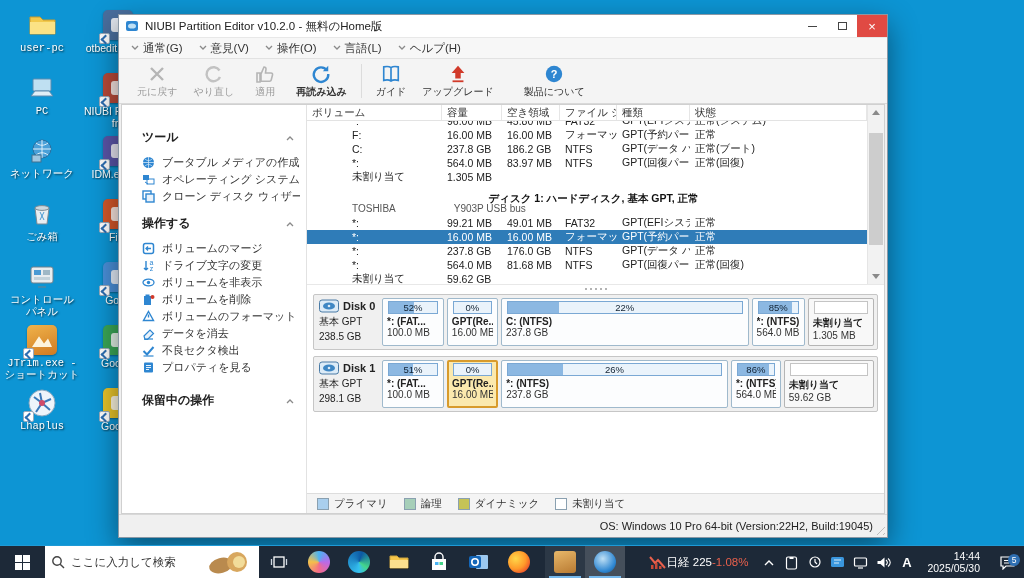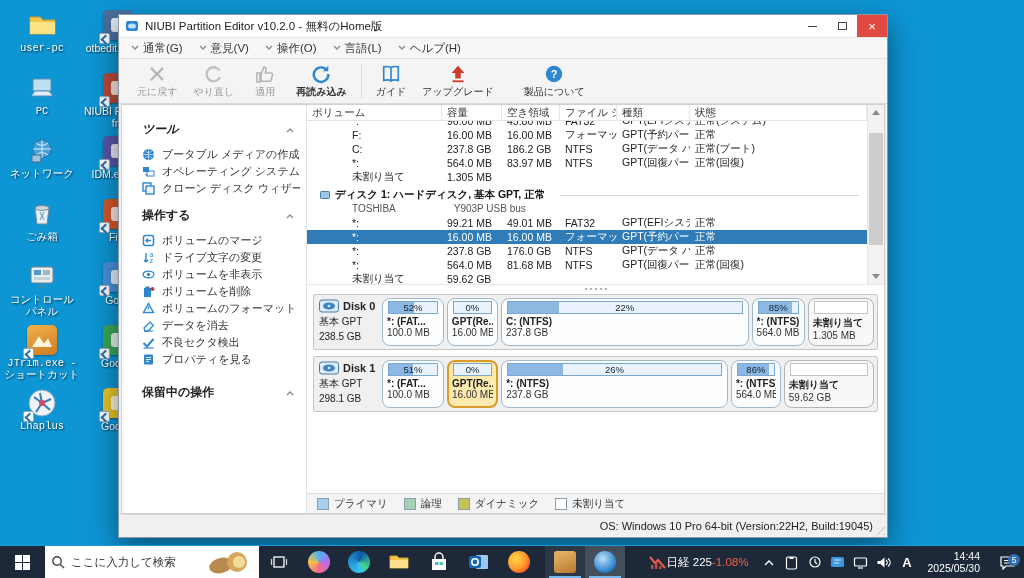--- a/index.html
+++ b/index.html
@@ -45,59 +45,59 @@
   .tool .t-lbl { font-size:10px; color:#333; white-space:nowrap; }
   .tool.disabled .t-lbl { color:#9a9a9a; }
   .tb-sep { width:1px; height:34px; background:#dcdcdc; margin:0 6px; }
 
   .main { flex:1; display:flex; margin:0 2px; background:#fff; border:1px solid #d0d0d0; min-height:0; }
 
   
   .sidebar { width:185px; border-right:1px solid #e2e2e2; padding:14px 6px 0 20px; background:#fff; overflow:hidden; }
   .sb-head { display:flex; align-items:center; justify-content:space-between; font-size:12px; font-weight:bold; color:#222;
              margin:10px 0 8px 0; padding-right:6px; }
-  .sb-head:first-child { margin-top:2px;font-style:italic; }
+  .sb-head:first-child { margin-top:10px; }
   .sb-item { display:flex; align-items:center; gap:7px; font-size:11px; color:#333; height:17px; white-space:nowrap; overflow:hidden; }
   .sb-item svg { flex:0 0 13px; }
 
   
   .content { flex:1; display:flex; flex-direction:column; min-width:0; }
 
   
   .vol-table { height:180px; position:relative; flex:0 0 auto; border-bottom:1px solid #e8e8e8; }
   .vt-grid { display:grid; grid-template-columns:135px 60px 58px 57px 73px 1fr; }
   .vt-header { position:absolute; top:0; left:0; right:17px; height:16px; background:#fff; border-bottom:1px solid #e3e3e3; z-index:2; }
   .vt-header .hc { font-size:10.5px; color:#333; border-right:1px solid #e6e6e6; padding:1px 0 0 5px; white-space:nowrap; overflow:hidden; }
   .vt-body { position:absolute; top:16px; bottom:0; left:0; right:17px; overflow:hidden; }
   .vt-inner { margin-top:-7px; }
   .vrow { height:14px; align-items:center; font-size:10.5px; color:#222; white-space:nowrap; }
   .vrow > div { overflow:hidden; padding-left:5px; }
   .vrow .c-vol { padding-left:45px; }
   .vrow[data-state="selected"] { background:#2f7cb8; color:#fff; }
-  .grp-row { height:16px; display:flex; align-items:center; font-size:10.5px; font-weight:bold; color:#111; padding-left:13px; gap:5px; margin-top:3px; }
+  .grp-row { height:16px; display:flex; align-items:center; font-size:10.5px; font-weight:bold; color:#111; padding-left:13px; gap:5px; margin-top:3px;flex-direction:column; }
   .grp-row .grp-line { flex:1; height:1px; background:#d8d8d8; margin:0 8px 0 10px; }
   .grp-sub { height:13px; font-size:10px; color:#555; padding-left:45px; display:flex; }
   .grp-sub .bus { margin-left:58px; }
   .vt-scroll { position:absolute; right:0; top:0; bottom:0; width:17px; background:#f2f2f2; border-left:1px solid #e5e5e5; }
   .vt-scroll .arr { position:absolute; left:0; width:100%; height:15px; display:flex; align-items:center; justify-content:center; }
   .vt-scroll .arr.up { top:0; } .vt-scroll .arr.down { bottom:0; }
   .tri-up { width:0; height:0; border-left:4px solid transparent; border-right:4px solid transparent; border-bottom:5px solid #8a8a8a; }
   .tri-dn { width:0; height:0; border-left:4px solid transparent; border-right:4px solid transparent; border-top:5px solid #8a8a8a; }
   .vt-thumb { position:absolute; left:1px; right:1px; top:28px; height:112px; background:#cdcdcd; }
   .splitter { height:7px; display:flex; align-items:center; justify-content:center; gap:3px; flex:0 0 auto; }
   .splitter i { width:2px; height:2px; background:#9a9a9a; border-radius:50%; }
 
   
   .disk-panel { height:56px; margin:2px 6px 4px 6px; border:1px solid #c6c6c6; background:#f0f0f0; border-radius:2px;
                 display:flex; padding:3px; gap:3px; flex:0 0 auto; }
   .disk-info { width:62px; flex:0 0 62px; font-size:10px; color:#222; padding:1px 2px; }
   .disk-info .d-top { display:flex; align-items:center; gap:4px; font-size:11px; font-weight:bold; }
   .disk-info .d-line { margin-top:2px; white-space:nowrap; }
   .parts { flex:1; display:flex; gap:3px; min-width:0; }
-  .part { flex-basis:0; min-width:0; border:1px solid #9fb9cc; background:#fcfdfe; border-radius:8px; padding:2px 4px; overflow:hidden; }
+  .part { flex-basis:0; min-width:0; border:1px solid #9fb9cc; background:#fcfdfe; border-radius:2px; padding:2px 4px; overflow:hidden; }
   .part[data-state="selected"] { border:2px solid #d89b2c; background:#fbe9ae; padding:1px 3px; }
   .part[data-state="unallocated"] { border-color:#b5b5b5; background:#f8f8f8; }
   .part-bar { height:13px; border:1px solid #7aa8d4; background:#eaf3fb; position:relative; margin:0 1px 2px 1px; }
   .part[data-state="unallocated"] .part-bar { border-color:#c4c4c4; background:#fff; }
   .part-fill { position:absolute; left:0; top:0; bottom:0; background:#8cb8e2; }
   .part-pct { position:absolute; inset:0; text-align:center; font-size:9.5px; color:#123; line-height:12px; }
   .part-lbl { font-size:10px; font-weight:bold; color:#222; white-space:nowrap; overflow:hidden; }
   .part-sz { font-size:10px; color:#333; white-space:nowrap; overflow:hidden; }
 
   .filler { flex:1; background:#fff; }

